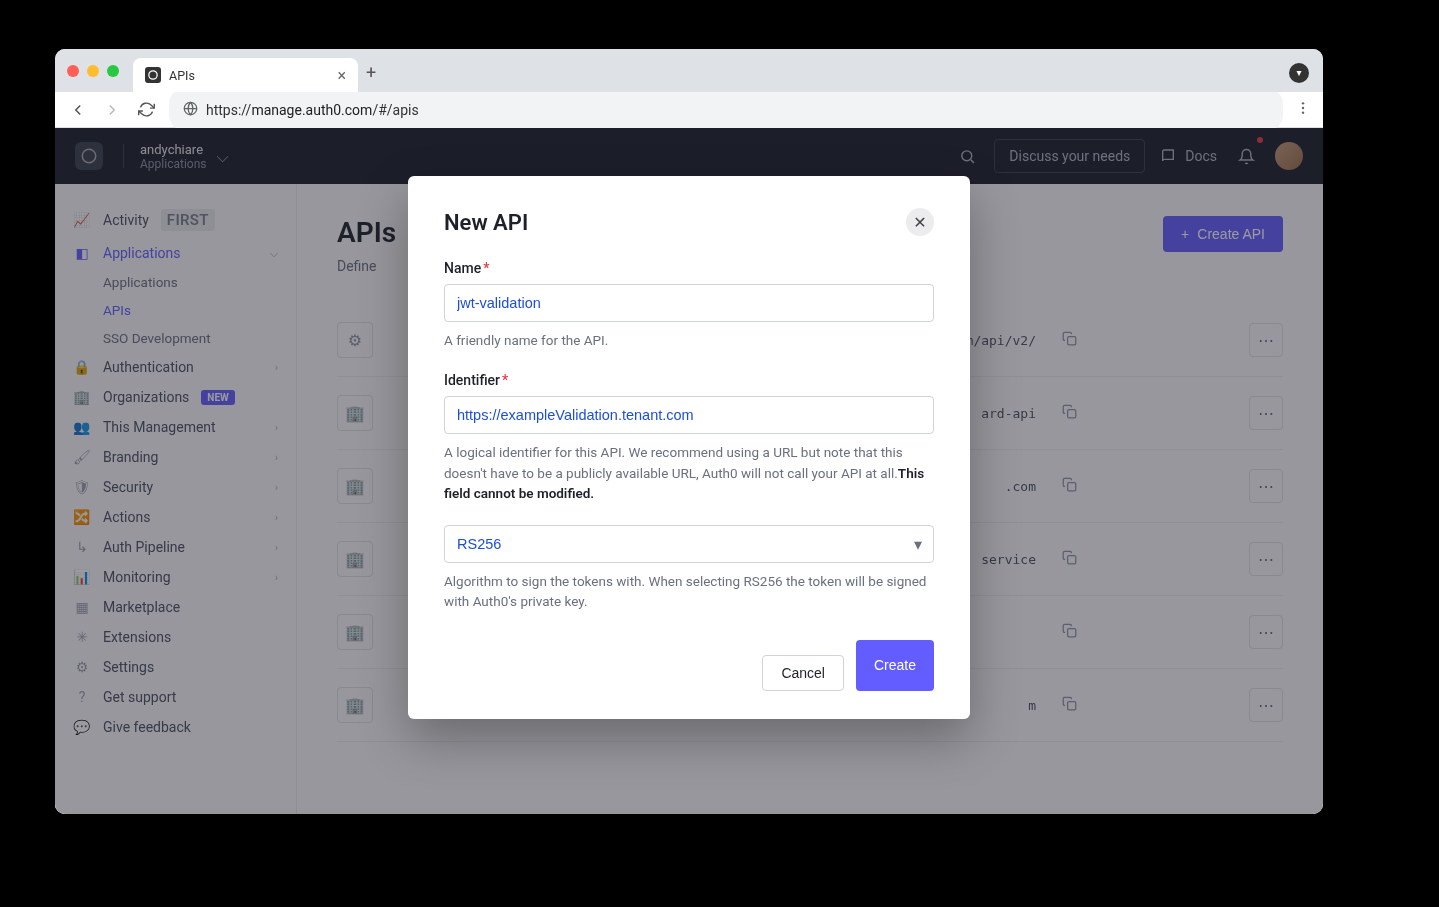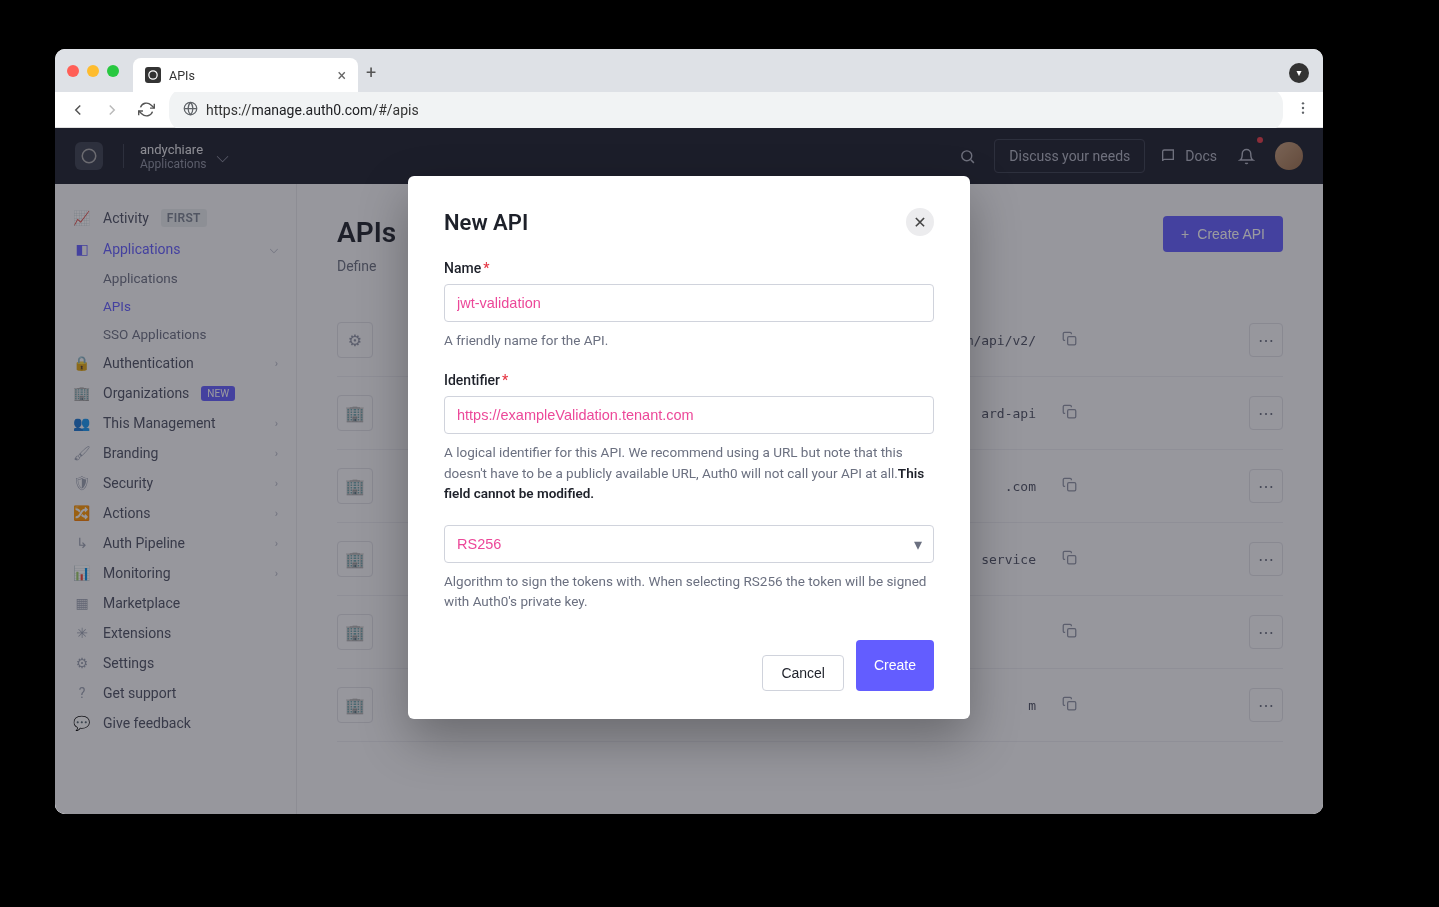--- a/index.html
+++ b/index.html
@@ -100,22 +100,22 @@
 .main-area { flex:1; display:flex; min-height:0; background:#f9f9fb; }
 .sidebar { width:242px; background:#f9f9fb; border-right:1px solid #e8e8ec; padding:18px 0; overflow-y:auto; position:relative; }
 .sidebar::-webkit-scrollbar { width:6px; }
 .sidebar-item { display:flex; align-items:center; padding:7px 18px; font-size:14px; color:#4d5163; gap:12px; cursor:pointer; position:relative; }
 .sidebar-item .icon { width:18px; display:flex; align-items:center; justify-content:center; color:#9aa0b0; }
 .sidebar-item .chev { margin-left:auto; color:#b0b3c1; font-size:11px; }
 .sidebar-item.active { color:#635dff; }
 .sidebar-item.active .icon { color:#635dff; }
 .sidebar-subitem { padding:6px 18px 6px 48px; font-size:13.5px; color:#6c7083; cursor:pointer; }
 .sidebar-subitem.active { color:#635dff; }
-.badge-first { background:#e8eced; color:#7a8290; font-size:12px; padding:2px 6px; border-radius:3px; font-weight:600; letter-spacing:0.3px; }
-.badge-new { background:#635dff; color:#fff; font-size:10px; padding:2px 6px; border-radius:3px; font-weight:400; }
+.badge-first { background:#e8eced; color:#7a8290; font-size:15px; padding:2px 6px; border-radius:3px; font-weight:600; letter-spacing:0.3px; }
+.badge-new { background:#635dff; color:#fff; font-size:10px; padding:2px 6px; border-radius:3px; font-weight:700; }
 
 .content { flex:1; padding:32px 40px; overflow-y:auto; position:relative; }
 .page-header { display:flex; justify-content:space-between; align-items:flex-start; margin-bottom:6px; }
 .page-title { font-size:28px; font-weight:600; color:#1e212a; }
 .create-btn { background:#635dff; color:#fff; border:none; padding:10px 18px; border-radius:4px; font-size:14px; display:flex; align-items:center; gap:8px; cursor:pointer; }
 .subtitle { font-size:14px; color:#6b7080; margin-bottom:30px; }
 
 .api-list { display:flex; flex-direction:column; }
 .api-row { display:flex; align-items:center; padding:18px 0; border-bottom:1px solid #ececf1; gap:16px; }
 .api-icon { width:36px;height:36px; border:1px solid #e0e0e6; border-radius:4px; display:flex;align-items:center;justify-content:center;color:#8e93a4; }
@@ -124,21 +124,21 @@
 .more-btn { margin-left:auto; width:34px;height:34px;border:1px solid #e0e0e6;border-radius:4px;display:flex;align-items:center;justify-content:center;color:#6b7080; cursor:pointer; }
 
 .overlay { position:absolute; inset:0; background:rgba(30,32,42,0.45); display:flex; align-items:flex-start; justify-content:center; z-index:100; }
 .modal { background:#fff; width:562px; margin-top:48px; border-radius:6px; box-shadow:0 20px 50px rgba(0,0,0,0.3); padding:32px 36px 28px; }
 .modal-header { display:flex; justify-content:space-between; align-items:center; margin-bottom:24px; }
 .modal-title { font-size:22px; font-weight:600; color:#1e212a; }
 .close-btn { width:28px;height:28px;border-radius:50%;background:#ececee;display:flex;align-items:center;justify-content:center;cursor:pointer;color:#444; }
 .field { margin-bottom:22px; }
 .field-label { font-size:14px; font-weight:500; color:#1e212a; margin-bottom:8px; display:block; }
 .req { color:#e63946; margin-left:2px; }
-.field-input, .field-select { width:100%; border:1px solid #d0d3dc; border-radius:4px; padding:10px 12px; font-size:14.5px; color:#ec4899; }
+.field-input, .field-select { width:100%; border:1px solid #d0d3dc; border-radius:4px; padding:10px 12px; font-size:14.5px; color:#1d4ed8; }
 .field-select { appearance:none; background:#fff; position:relative; }
 .select-wrap { position:relative;text-decoration:underline; }
 .select-caret { position:absolute; right:12px; top:50%; transform:translateY(-50%); color:#6b7080; pointer-events:none; }
 .field-help { font-size:13.5px; color:#6b7080; margin-top:8px; line-height:1.5; }
 .field-help b { color:#1e212a; font-weight:600; }
 .modal-actions { display:flex; justify-content:flex-end; gap:12px; margin-top:28px; }
 .btn { padding:9px 18px; border-radius:4px; font-size:14px; cursor:pointer; }
 .btn-secondary { background:#fff; border:1px solid #d0d3dc; color:#1e212a;margin-top:15px; }
 .btn-primary { background:#635dff; border:none; color:#fff; }
 </style>
@@ -246,21 +246,21 @@
           <span>Activity</span>
           <span class="badge-first">FIRST</span>
         </div>
         <div class="sidebar-item active">
           <span class="icon">◧</span>
           <span>Applications</span>
           <span class="chev">⌵</span>
         </div>
         <div class="sidebar-subitem">Applications</div>
         <div class="sidebar-subitem active">APIs</div>
-        <div class="sidebar-subitem">SSO Applications</div>
+        <div class="sidebar-subitem">SSO Development</div>
         <div class="sidebar-item">
           <span class="icon">🔒</span>
           <span>Authentication</span>
           <span class="chev">›</span>
         </div>
         <div class="sidebar-item">
           <span class="icon">🏢</span>
           <span>Organizations</span>
           <span class="badge-new">NEW</span>
         </div>

